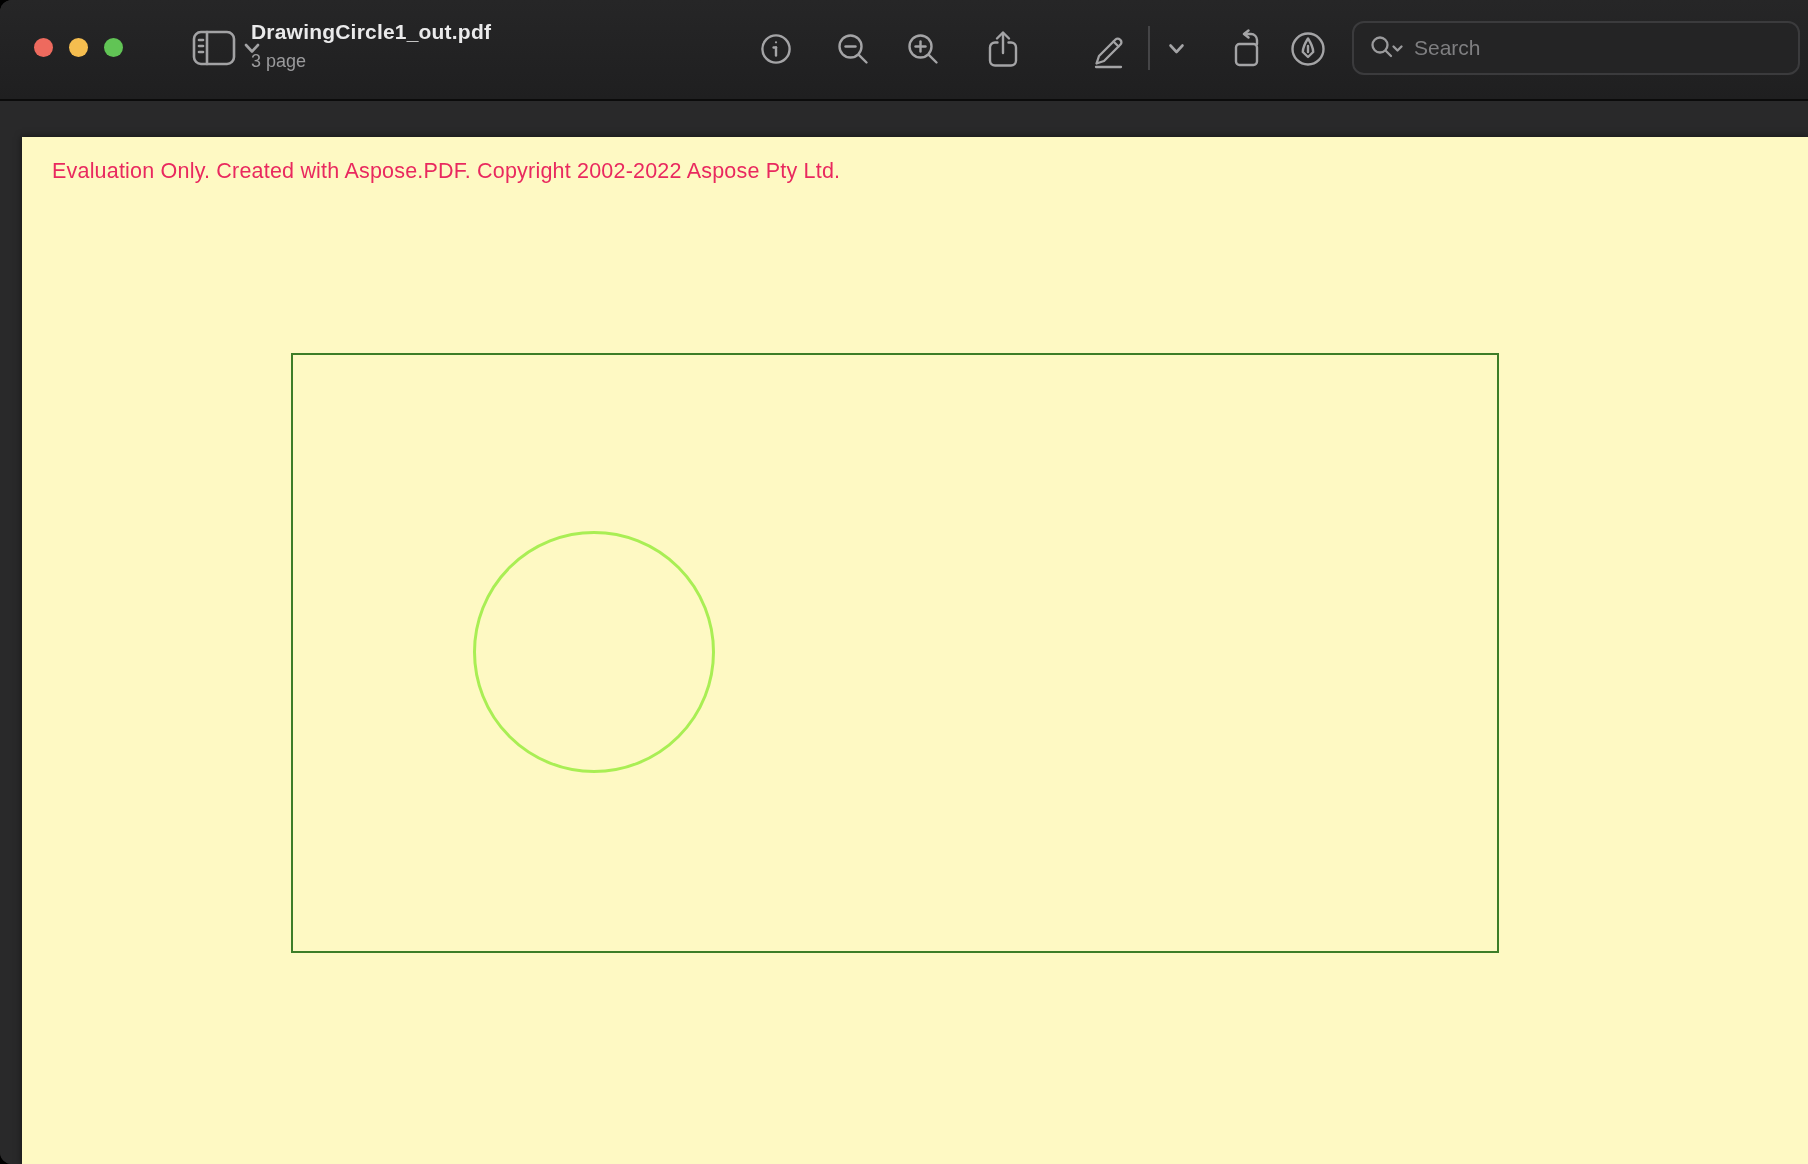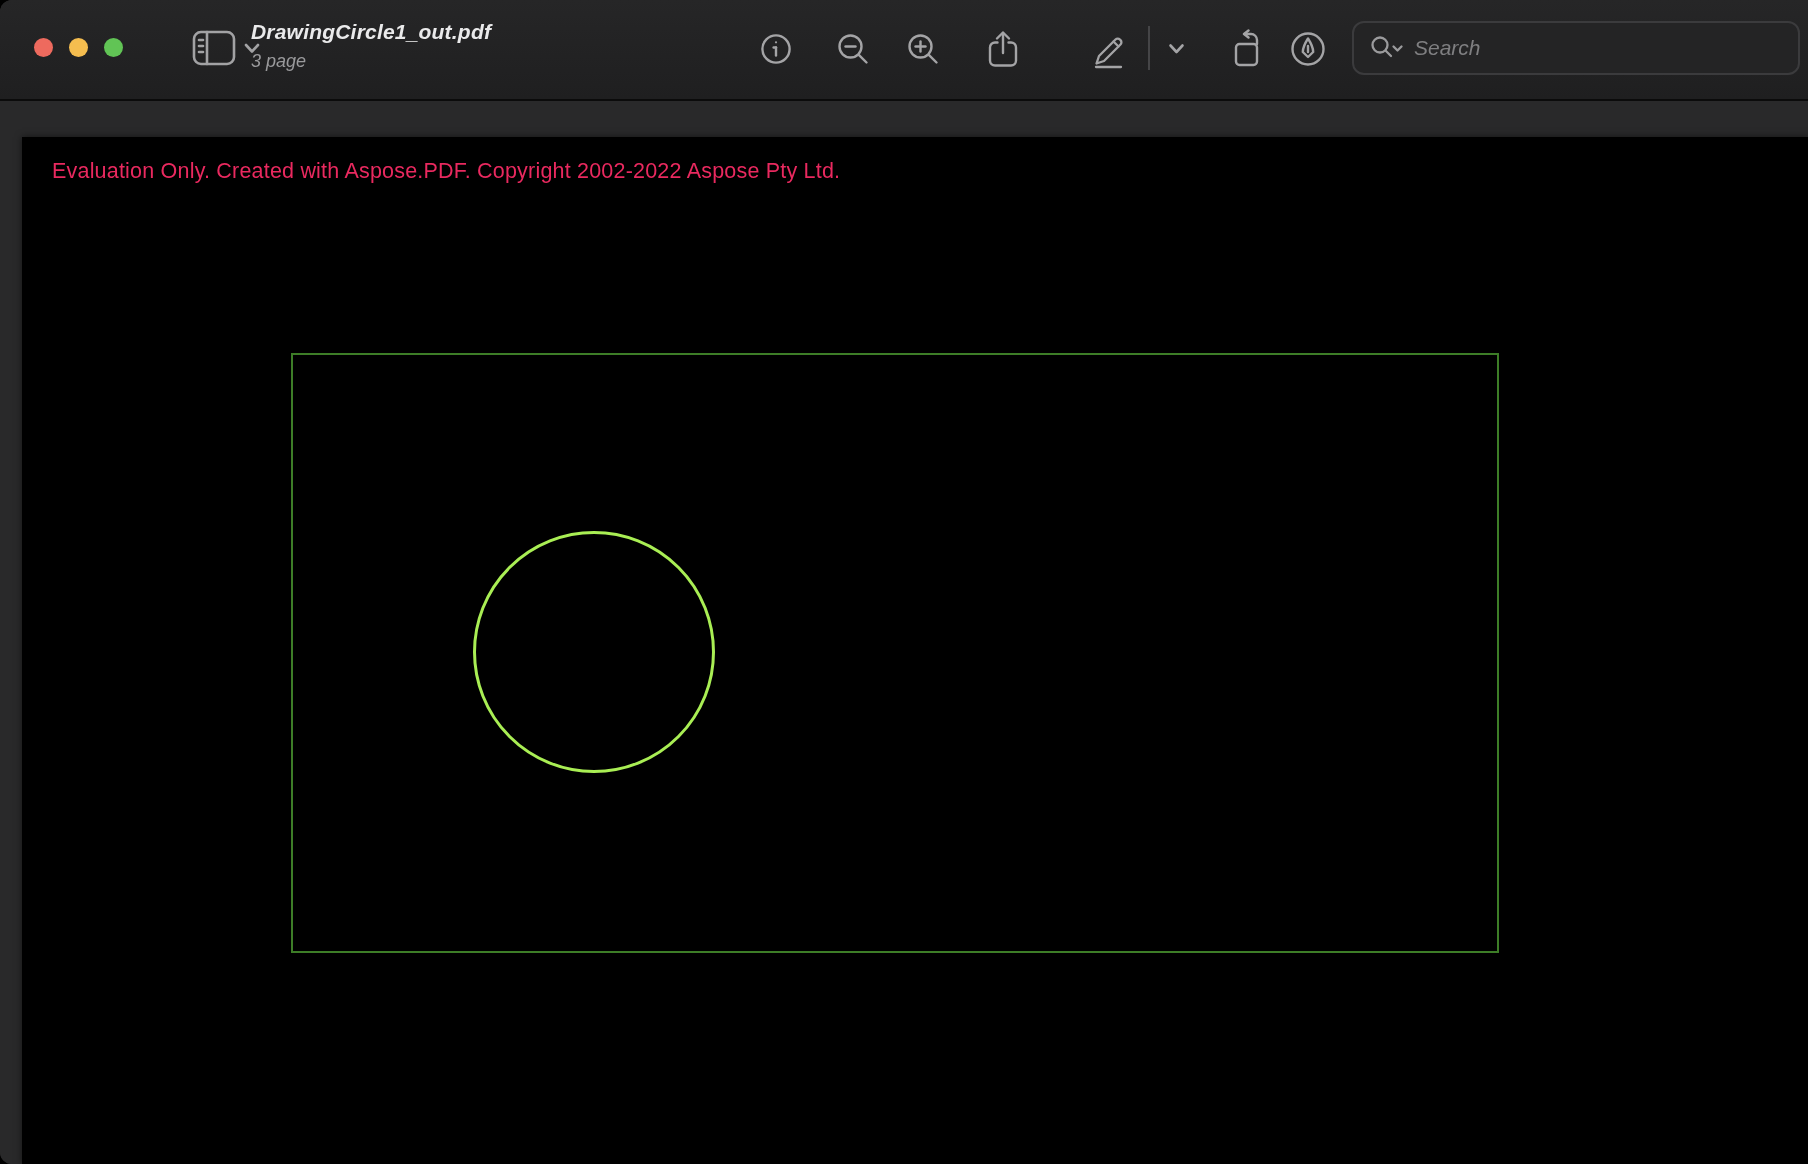--- a/index.html
+++ b/index.html
@@ -13,21 +13,20 @@
     position:absolute;inset:0;
     border-radius:12px 0 0 12px;
     overflow:hidden;
     background:#29292a;
   }
   
   .titlebar{
     position:absolute;left:0;top:0;right:0;height:101px;
     background:linear-gradient(#262627,#1f1f20);
     border-bottom:2px solid #0b0b0b;
-    font-style:italic;
   }
   .traffic{position:absolute;top:38px;left:34px;display:flex;gap:16px;}
   .traffic span{width:19px;height:19px;border-radius:50%;display:block;}
   .sidebar-btn{position:absolute;left:192px;top:30px;display:flex;align-items:center;gap:8px;color:#a2a2a4;}
   .title-block{position:absolute;left:251px;top:20px;}
   .title-block .title{font-size:21px;font-weight:700;color:#eaeaeb;letter-spacing:.2px;}
   .title-block .subtitle{font-size:18px;color:#9a9a9c;margin-top:7px;}
   .tb-btn{
     position:absolute;top:27px;width:44px;height:44px;
     display:flex;align-items:center;justify-content:center;
@@ -36,21 +35,21 @@
   .tb-divider{position:absolute;top:26px;width:2px;height:44px;background:#454547;}
   .search-field{
     position:absolute;left:1352px;top:21px;width:448px;height:54px;
     border:2px solid #3b3b3d;border-radius:12px;background:#242425;
     display:flex;align-items:center;padding-left:16px;color:#9b9b9d;text-align:center;
   }
   .search-field .placeholder{font-size:21px;color:#7f7f81;margin-left:10px;}
   
   .content{position:absolute;left:0;top:103px;right:0;bottom:0;background:#29292a;}
   .page{
-    position:absolute;left:22px;top:34px;right:0;bottom:0;background:#000000;
+    position:absolute;left:22px;top:34px;right:0;bottom:0;background:#fef9c3;
     box-shadow:0 0 7px rgba(0,0,0,.55);
     padding-left:40px;
   }
   .watermark{
     position:absolute;left:30px;top:22px;
     font-size:21.5px;letter-spacing:.2px;
   }
   .pdf-rect{position:absolute;left:269px;top:216px;width:1208px;height:600px;border-style:solid;border-width:2px;}
   .pdf-circle{position:absolute;left:451px;top:394px;width:242px;height:242px;border-style:solid;border-width:3px;border-radius:50%;}
   svg{display:block;}

